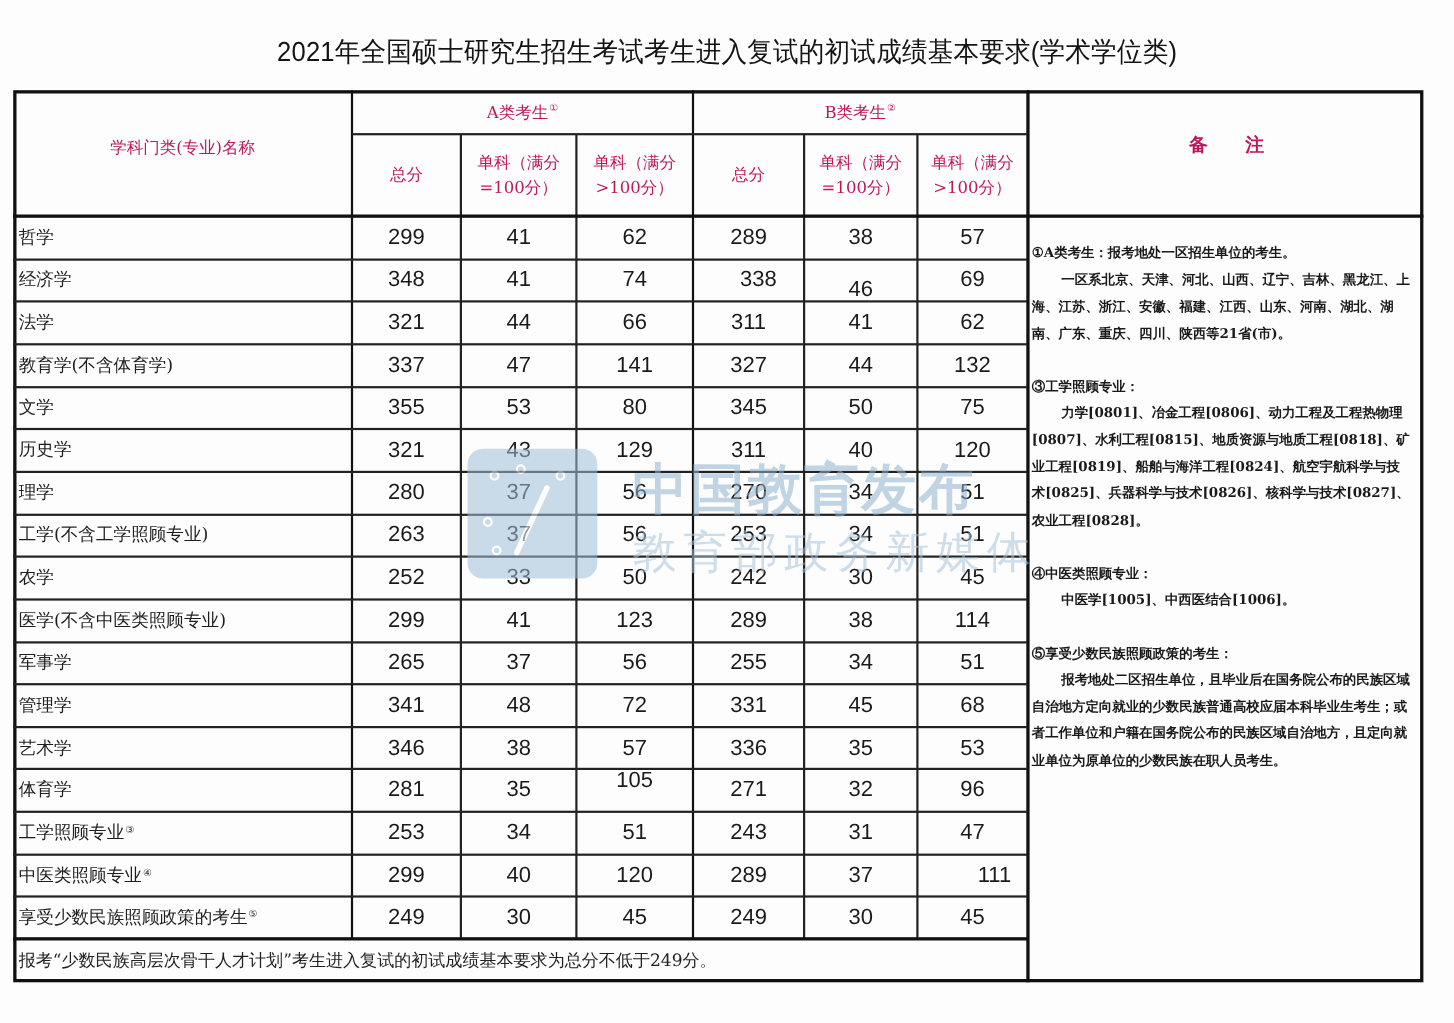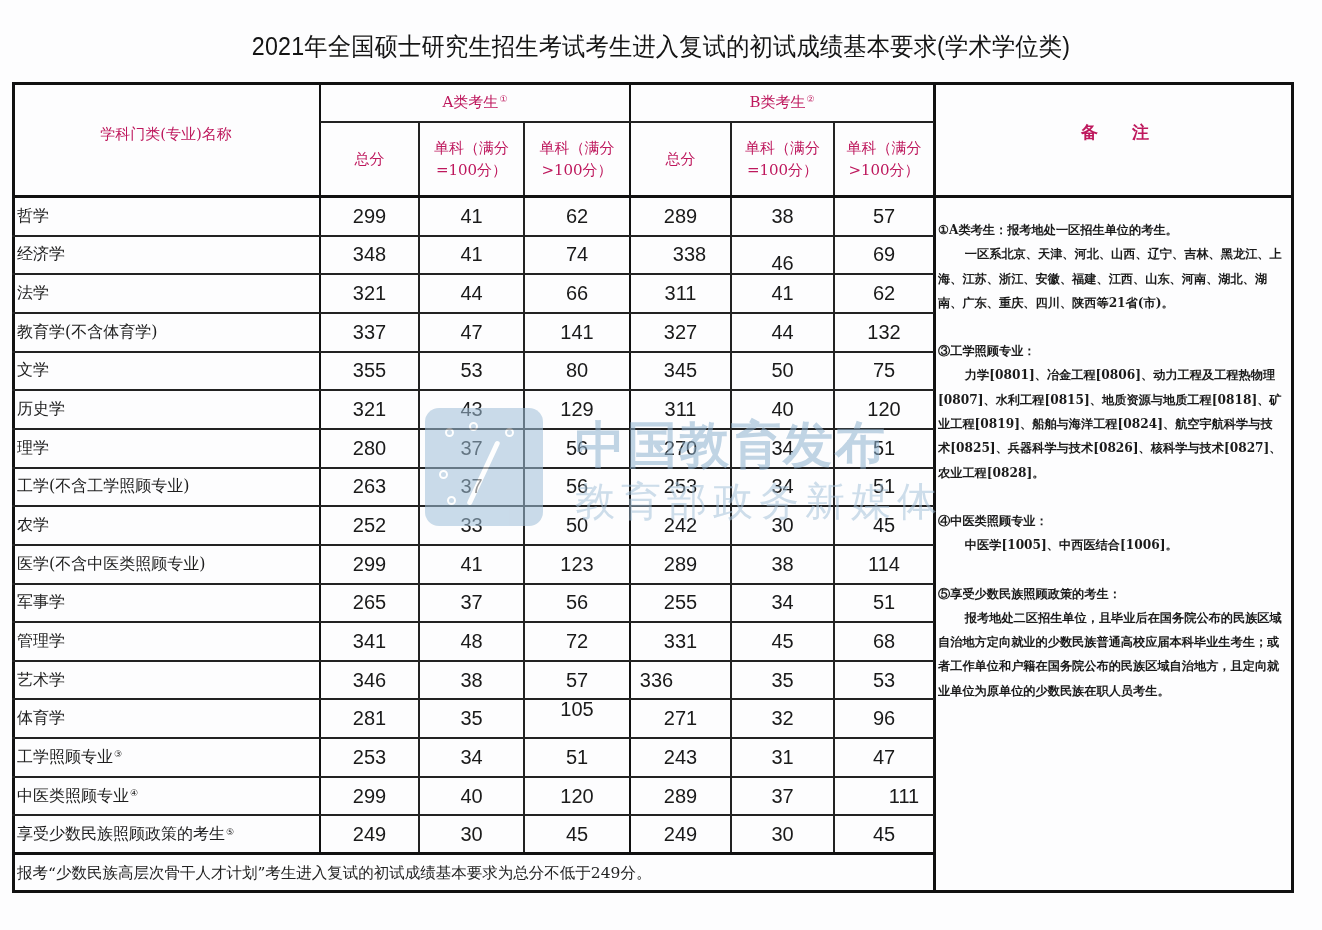--- a/index.html
+++ b/index.html
@@ -234,21 +234,21 @@
       <div class="cell num" style="left: 834px; top: 622.15px; width: 100px; height: 38.65px;">68</div>
     </div>
     <div class="hline" style="left: 12px; top: 660px; width: 922px;"></div>
     <div>
       <div class="cell name" style="left: 12px; top: 660.8px; width: 308px; height: 38.65px;">
         <span>艺术学</span>
       </div>
       <div class="cell num" style="left: 320px; top: 660.8px; width: 99px; height: 38.65px;">346</div>
       <div class="cell num" style="left: 419px; top: 660.8px; width: 105px; height: 38.65px;">38</div>
       <div class="cell num" style="left: 524px; top: 660.8px; width: 106px; height: 38.65px;">57</div>
-      <div class="cell num" style="left: 606px; top: 660.8px; width: 101px; height: 38.65px;">336</div>
+      <div class="cell num" style="left: 630px; top: 660.8px; width: 101px; height: 38.65px;">336</div>
       <div class="cell num" style="left: 731px; top: 660.8px; width: 103px; height: 38.65px;">35</div>
       <div class="cell num" style="left: 834px; top: 660.8px; width: 100px; height: 38.65px;">53</div>
     </div>
     <div class="hline" style="left: 12px; top: 698px; width: 922px;"></div>
     <div>
       <div class="cell name" style="left: 12px; top: 699.45px; width: 308px; height: 38.65px;">
         <span>体育学</span>
       </div>
       <div class="cell num" style="left: 320px; top: 699.45px; width: 99px; height: 38.65px;">281</div>
       <div class="cell num" style="left: 419px; top: 699.45px; width: 105px; height: 38.65px;">35</div>

